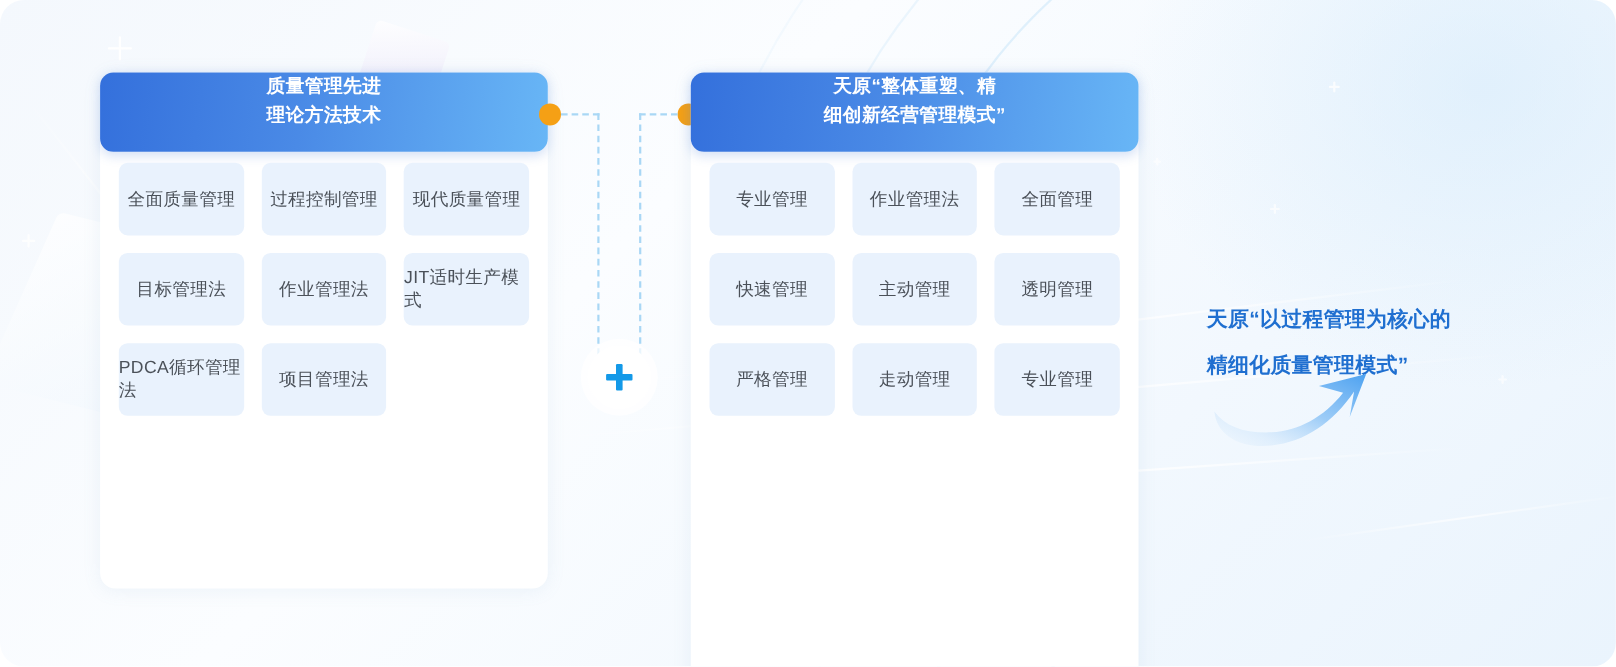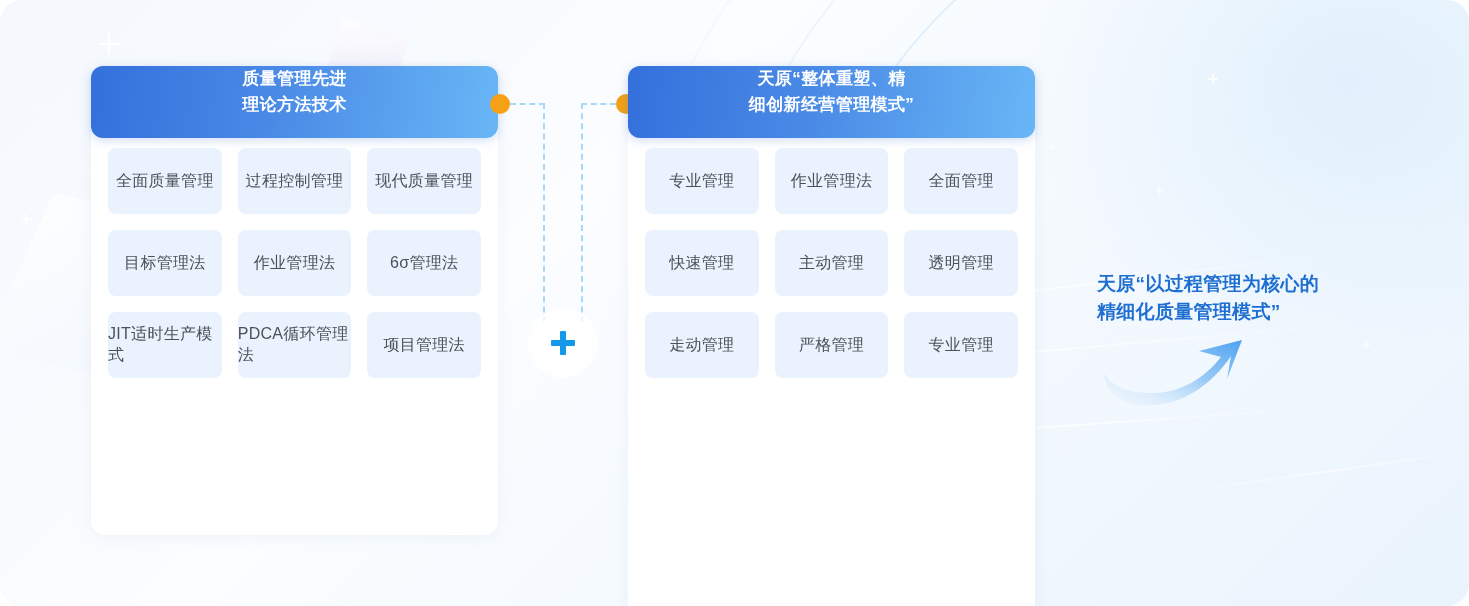--- a/index.html
+++ b/index.html
@@ -208,21 +208,21 @@
   .callout {
     position: absolute;
     left: 1097px;
     top: 270px;
     width: 250px;
   }
   .callout-text {
     color: #1f6fd0;
     font-size: 19px;
     font-weight: bold;
-    line-height: 28px;
+    line-height: 42px;
     letter-spacing: .3px;
     white-space: pre-line;
   }
   .arrow-wrap {
     position: absolute;
     left: 1100px;
     top: 332px;
     width: 170px;
     height: 80px;
   }
@@ -257,21 +257,20 @@
     <div class="panel-header">
       <div class="panel-header-text">质量管理先进
 理论方法技术</div>
     </div>
     <div class="grid">
       <div class="cell">全面质量管理</div>
       <div class="cell">过程控制管理</div>
       <div class="cell">现代质量管理</div>
       <div class="cell">目标管理法</div>
       <div class="cell">作业管理法</div>
-      <div class="cell">6σ管理法</div>
       <div class="cell">JIT适时生产模式</div>
       <div class="cell">PDCA循环管理法</div>
       <div class="cell">项目管理法</div>
     </div>
   </div>
 
   <div class="connector">
     <div class="dot dot-left"></div>
     <div class="dot dot-right"></div>
     <div class="dash-h dash-h-left"></div>
@@ -292,22 +291,22 @@
       <div class="panel-header-text">天原“整体重塑、精
 细创新经营管理模式”</div>
     </div>
     <div class="grid">
       <div class="cell">专业管理</div>
       <div class="cell">作业管理法</div>
       <div class="cell">全面管理</div>
       <div class="cell">快速管理</div>
       <div class="cell">主动管理</div>
       <div class="cell">透明管理</div>
+      <div class="cell">严格管理</div>
       <div class="cell">走动管理</div>
-      <div class="cell">严格管理</div>
       <div class="cell">专业管理</div>
     </div>
   </div>
 
   <div class="callout">
     <div class="callout-text">天原“以过程管理为核心的
 精细化质量管理模式”</div>
   </div>
 
   <div class="arrow-wrap">

